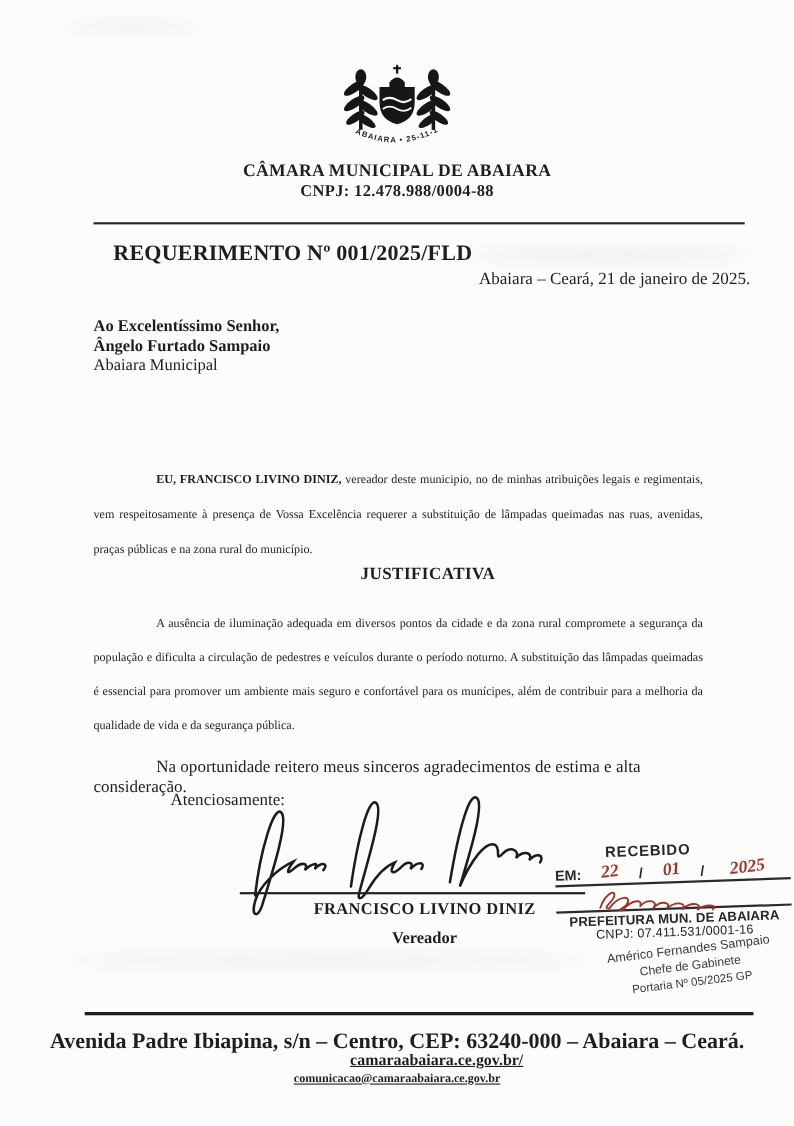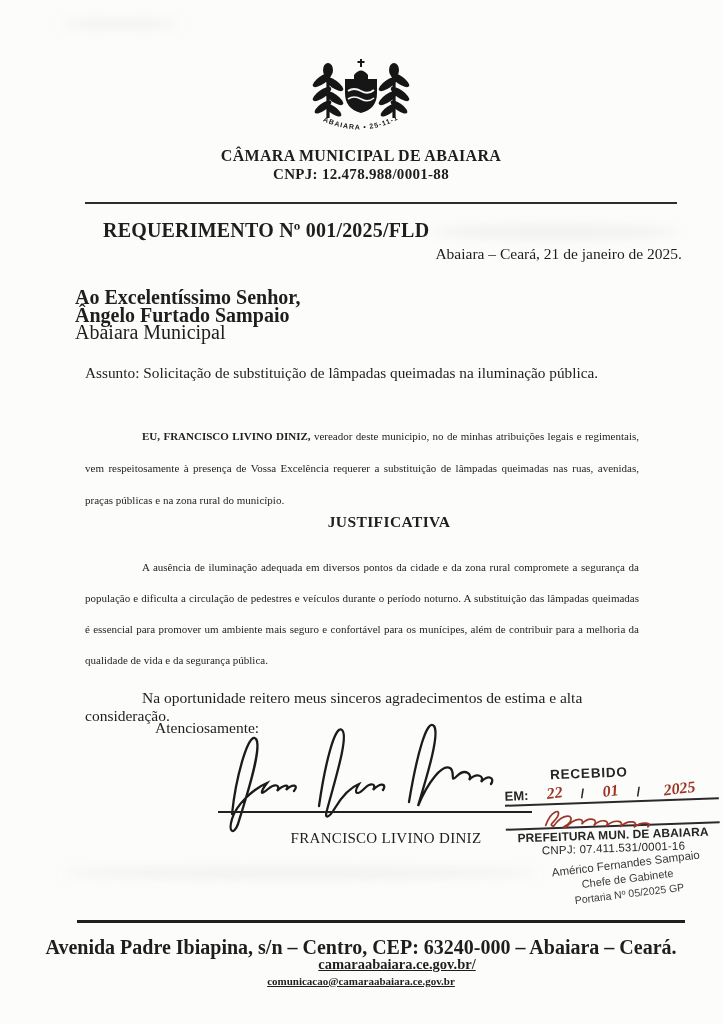--- a/index.html
+++ b/index.html
@@ -10,35 +10,35 @@
   }
   .smudge{position:absolute;background:rgba(130,130,130,.10);filter:blur(6px);border-radius:50%;pointer-events:none;}
   
   .logo{position:absolute;top:58px;left:301px;width:120px;height:86px;}
   .org-name{position:absolute;top:147px;left:0;width:722px;text-align:center;font-weight:bold;font-size:16px;letter-spacing:.3px;font-family:Liberation Serif, serif;}
   .org-cnpj{position:absolute;top:166px;left:0;width:722px;text-align:center;font-weight:bold;font-size:15px;letter-spacing:.3px;}
   .header-rule{position:absolute;top:202px;left:85px;width:592px;height:2px;background:#2d2d2d;}
   
   .req-number{position:absolute;top:219px;left:103px;font-weight:bold;font-size:20px;letter-spacing:.2px;}
   .dateline{position:absolute;top:245px;left:85px;width:597px;text-align:right;font-size:15.5px;}
-  .addressee{position:absolute;top:289px;left:75px;font-size:20px;line-height:17.5px;}
+  .addressee{position:absolute;top:289px;left:85px;font-size:15px;line-height:17.5px;}
   .addressee .b{font-weight:bold;}
   .subject{position:absolute;top:364px;left:85px;width:580px;font-size:15.3px;}
   
   .para{position:absolute;left:85px;width:554px;text-align:justify;font-size:11px;}
   .para1{top:409px;line-height:32px;text-indent:57px;}
   .para1 .b{font-weight:bold;}
   .just-title{position:absolute;top:513px;left:0;width:722px;text-align:center;font-weight:bold;font-size:15.5px;letter-spacing:.4px;margin-left:28px;}
   .para2{top:541px;line-height:31px;text-indent:57px;}
   .para3{position:absolute;top:673px;left:85px;width:560px;text-indent:57px;font-size:15.5px;}
   .closing{position:absolute;top:719px;left:155px;font-size:15.5px;}
   
   .sig-svg{position:absolute;top:718px;left:222px;}
   .sig-line{position:absolute;top:811px;left:218px;width:314px;height:2px;background:#222;}
-  .signer-name{position:absolute;top:819px;left:238px;width:296px;text-align:center;font-weight:normal;font-size:15px;letter-spacing:.3px;margin-top:11px;}
+  .signer-name{position:absolute;top:819px;left:238px;width:296px;text-align:center;font-weight:bold;font-size:15px;letter-spacing:.3px;}
   .signer-role{position:absolute;top:845px;left:238px;width:296px;text-align:center;font-weight:bold;font-size:15px;}
   
   .stamp{position:absolute;top:765px;left:506px;width:214px;transform:rotate(-2deg);
          font-family:"Liberation Sans","DejaVu Sans",sans-serif;color:#262626;}
   .stamp-received{text-align:center;padding-right:44px;font-weight:bold;font-size:13.5px;letter-spacing:.8px;}
   .stamp-date-row{display:flex;align-items:flex-end;border-bottom:2px solid #2a2a2a;margin-top:2px;padding-bottom:1px;font-weight:bold;font-size:13px;}
   .hw{font-family:"Liberation Serif",serif;font-style:italic;font-weight:bold;color:#9c3527;font-size:16px;display:inline-block;}
   .slot{flex:1;text-align:center;}
   .slot .hw{transform:rotate(-5deg);}
   .stamp-scrawl{position:absolute;top:38px;left:36px;}
@@ -95,51 +95,51 @@
     <path d="M47,41 Q53,37 60,41 Q67,45 73,40" stroke="#f8f8f6" stroke-width="1.6" fill="none"></path>
     <defs>
         <path id="cap-arc" d="M20,62 Q60,82 100,60"></path>
       </defs>
     <text font-size="7" font-weight="bold" letter-spacing="1" fill="#1a1a1a" font-family="Liberation Sans, sans-serif">
       <textPath href="#cap-arc" startOffset="2">ABAIARA  •  25-11-1957</textPath>
     </text>
   </svg>
 
   <div class="org-name">CÂMARA MUNICIPAL DE ABAIARA</div>
-  <div class="org-cnpj">CNPJ: 12.478.988/0001-88</div>
+  <div class="org-cnpj">CNPJ: 12.478.988/0004-88</div>
   <div class="header-rule"></div>
 
   <div class="req-number">REQUERIMENTO Nº 001/2025/FLD</div>
   <div class="dateline">Abaiara – Ceará, 21 de janeiro de 2025.</div>
 
   <div class="addressee">
     <div class="b">Ao Excelentíssimo Senhor,</div>
     <div class="b">Ângelo Furtado Sampaio</div>
     <div>Abaiara Municipal</div>
   </div>
 
-  <div class="subject">Assunto: Solicitação de substituição de lâmpadas queimadas na iluminação pública.</div>
 
   <p class="para para1"><span class="b">EU, FRANCISCO LIVINO DINIZ,</span><span> vereador deste municipio, no de minhas atribuições legais e regimentais, vem respeitosamente à presença de Vossa Excelência requerer a substituição de lâmpadas queimadas nas ruas, avenidas, praças públicas e na zona rural do município.</span></p>
 
   <div class="just-title">JUSTIFICATIVA</div>
 
   <p class="para para2">A ausência de iluminação adequada em diversos pontos da cidade e da zona rural compromete a segurança da população e dificulta a circulação de pedestres e veículos durante o período noturno. A substituição das lâmpadas queimadas é essencial para promover um ambiente mais seguro e confortável para os munícipes, além de contribuir para a melhoria da qualidade de vida e da segurança pública.</p>
 
   <p class="para3">Na oportunidade reitero meus sinceros agradecimentos de estima e alta consideração.</p>
 
   <div class="closing">Atenciosamente:</div>
 
   <svg class="sig-svg" width="300" height="118" viewBox="0 0 300 118">
     <path d="M10,96 C14,58 27,12 34,21 C41,30 22,86 16,106 C12,117 6,115 10,101 C14,87 31,71 45,65 C39,73 37,79 46,71 C53,65 59,67 55,73 C61,67 69,65 64,72 C71,65 77,67 72,73
              M97,88 C103,46 113,6 120,12 C127,18 113,62 105,92 C102,102 107,100 113,90 C119,80 127,70 137,66 C131,76 135,78 143,70 C149,64 155,66 151,72 C159,64 165,66 161,72
              M187,84 C195,36 205,0 212,8 C218,16 205,58 196,88 C206,64 220,46 228,50 C234,54 227,66 235,58 C243,50 251,56 247,62 C255,54 263,58 259,64 C267,56 273,60 269,66" stroke="#1b1b1b" stroke-width="2.3" fill="none" stroke-linecap="round"></path>
   </svg>
   <div class="sig-line"></div>
   <div class="signer-name">FRANCISCO LIVINO DINIZ</div>
+  <div class="signer-role">Vereador</div>
 
   <div class="stamp">
     <div class="stamp-received">RECEBIDO</div>
     <div class="stamp-date-row">
       <span>EM:</span>
       <span class="slot"><span class="hw">22</span></span>
       <span>/</span>
       <span class="slot"><span class="hw">01</span></span>
       <span>/</span>
       <span class="slot" style="flex:1.5;"><span class="hw">2025</span></span>

